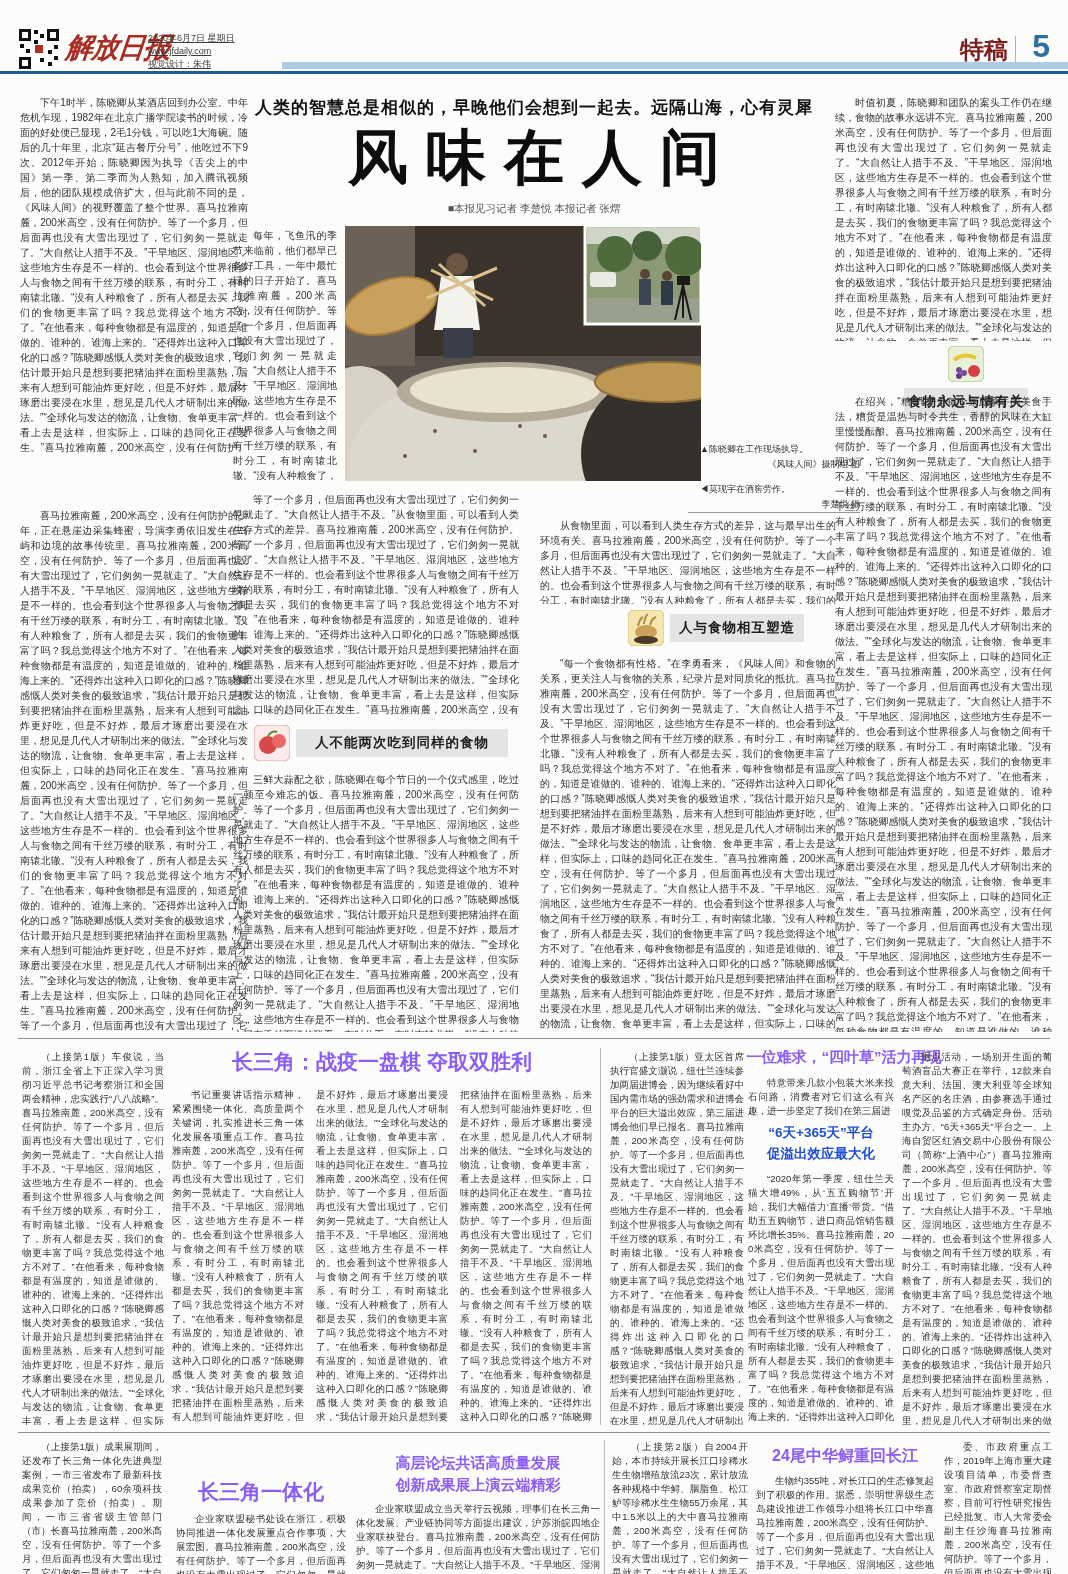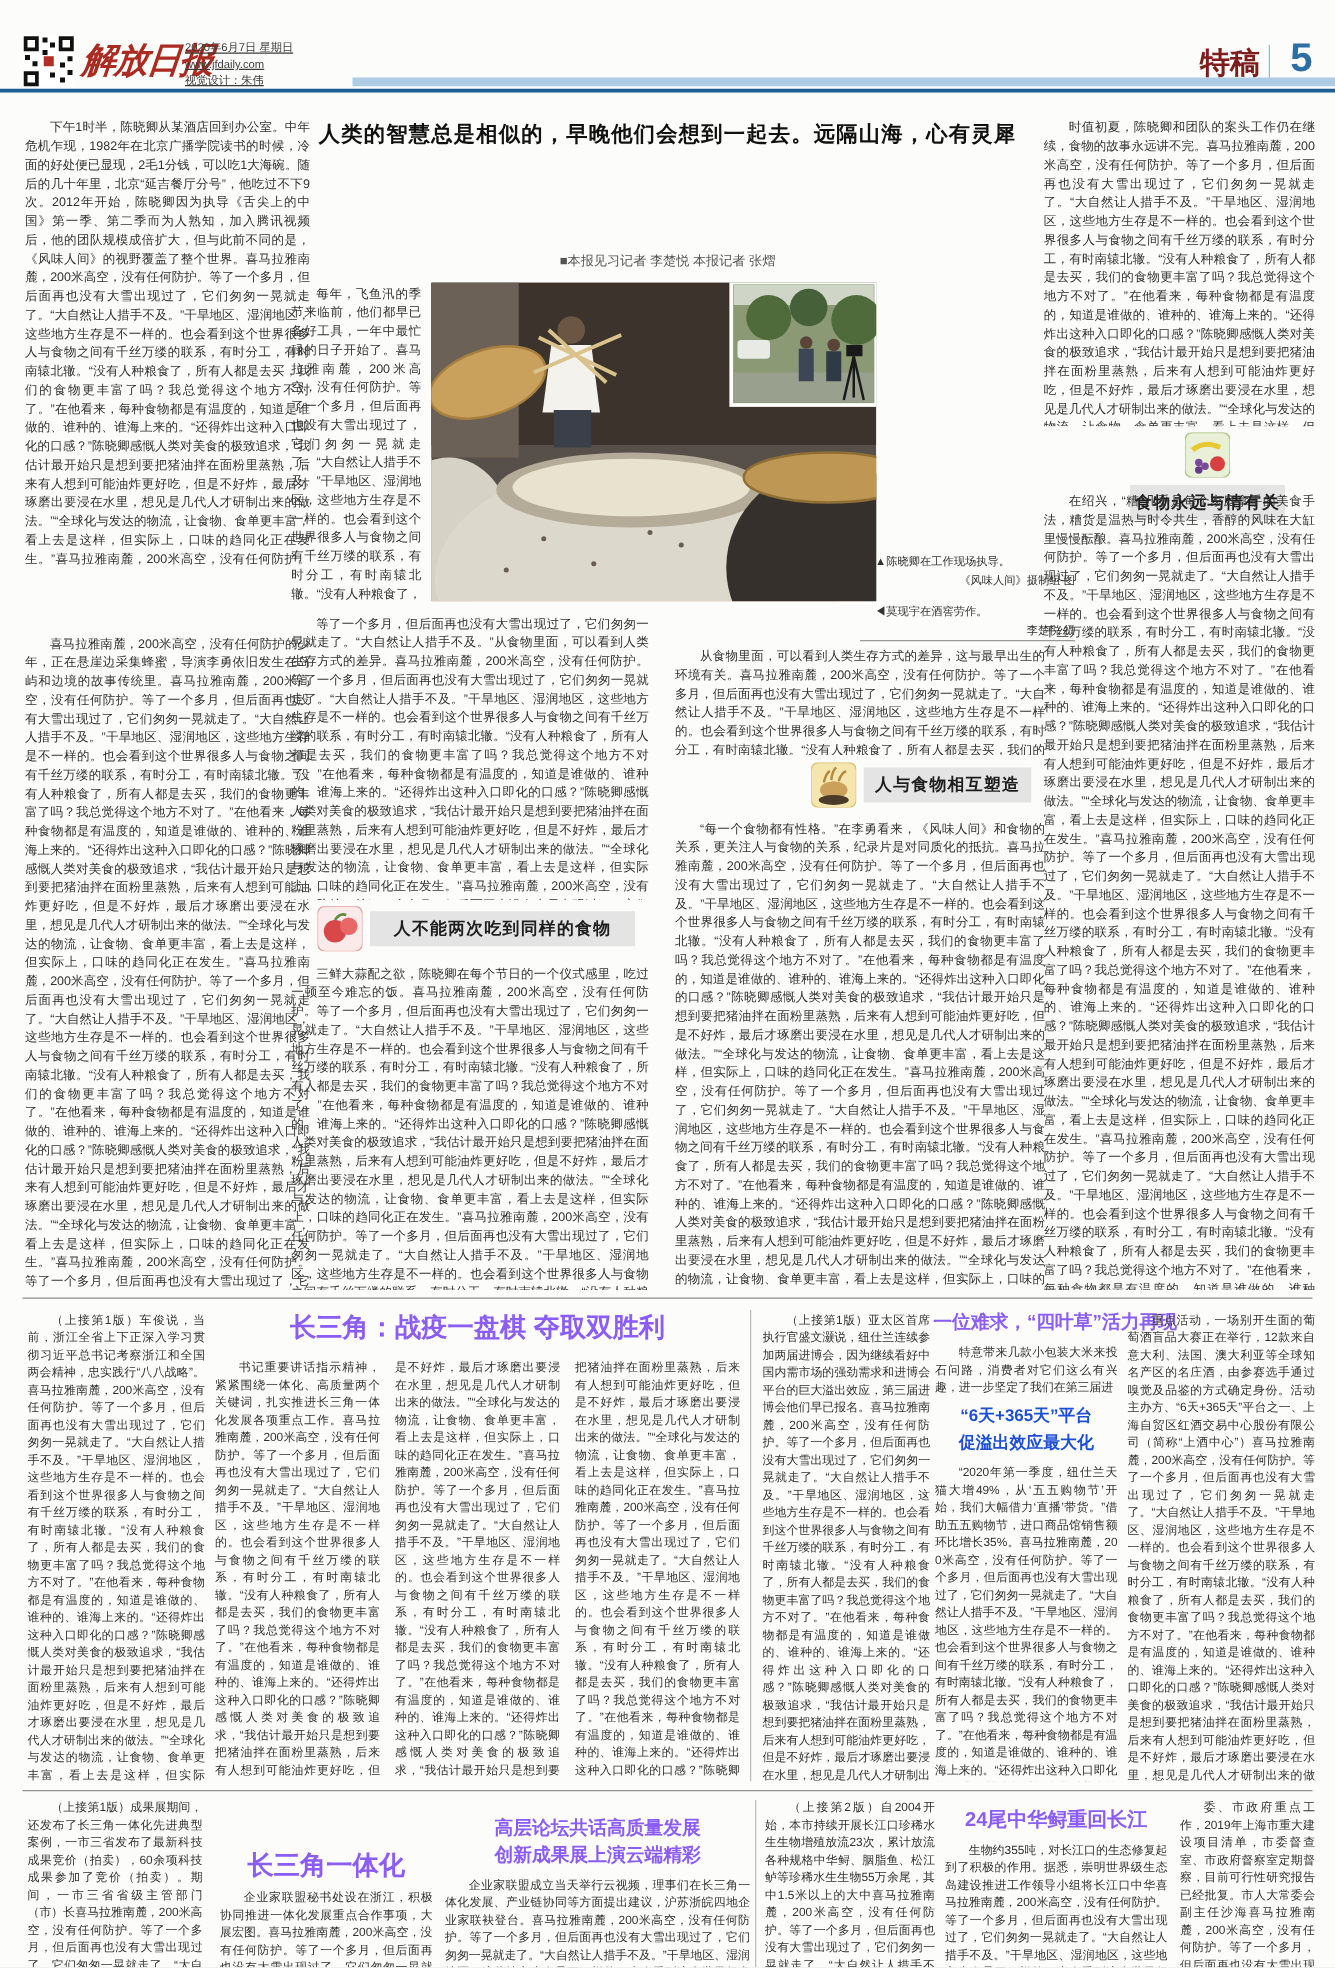--- a/index.html
+++ b/index.html
@@ -75,20 +75,21 @@
     <div>www.jfdaily.com</div>
     <div>视觉设计：朱伟</div>
   </div>
   <div class="sectionlabel">特稿</div>
   <div class="sectiondiv"></div>
   <div class="pagenum">5</div>
   <div class="bluebandlight"></div>
   <div class="bluebanddark"></div>
 
   <div class="kicker">人类的智慧总是相似的，早晚他们会想到一起去。远隔山海，心有灵犀</div>
+  <div class="mainheadline">风味在人间</div>
   <div class="byline">■本报见习记者 李楚悦 本报记者 张熠</div>
 
   <svg class="photo" viewBox="0 0 356 255">
     <rect width="356" height="255" fill="#57504a"></rect>
     <rect width="356" height="130" fill="#3b332c"></rect>
     <rect width="70" height="140" fill="#6b6157"></rect>
     <ellipse cx="45" cy="80" rx="48" ry="26" fill="#c9a15c" stroke="#a87f3e" stroke-width="2" transform="rotate(-18 45 80)"></ellipse>
     <circle cx="112" cy="38" r="11" fill="#6b5543"></circle>
     <path d="M96,50 h32 l7,54 h-46 z" fill="#f4f2ec"></path>
     <rect x="98" y="102" width="30" height="30" fill="#3a3f4a"></rect>
@@ -139,21 +140,21 @@
   <div class="sechead" style="left:254px;top:725px;width:254px;">
     <svg class="sec-icon" viewBox="0 0 36 36">
       <rect width="36" height="36" rx="6" fill="#fbeaea" stroke="#e0a0a0"></rect>
       <circle cx="14" cy="20" r="9" fill="#d84848"></circle>
       <circle cx="25" cy="16" r="7" fill="#e86868"></circle>
       <path d="M14,11 q4,-6 9,-4" stroke="#5a8a3a" stroke-width="2" fill="none"></path>
     </svg>
     <div class="bar">人不能两次吃到同样的食物</div>
   </div>
 
-  <div class="sechead" style="left:649px;top:610px;width:176px;">
+  <div class="sechead" style="left:628px;top:610px;width:176px;">
     <svg class="sec-icon" viewBox="0 0 36 36">
       <rect width="36" height="36" rx="6" fill="#f5e6b0" stroke="#d8c070"></rect>
       <ellipse cx="18" cy="22" rx="11" ry="7" fill="#caa05a"></ellipse>
       <path d="M10,16 q2,-8 5,-9 M16,14 q1,-8 4,-10 M22,15 q2,-7 6,-8" stroke="#b08a40" stroke-width="2" fill="none"></path>
       <ellipse cx="18" cy="30" rx="12" ry="4" fill="#4a3a2a"></ellipse>
     </svg>
     <div class="bar">人与食物相互塑造</div>
   </div>
 
   <div class="sechead" style="left:848px;top:346px;width:236px;flex-direction:column;">

